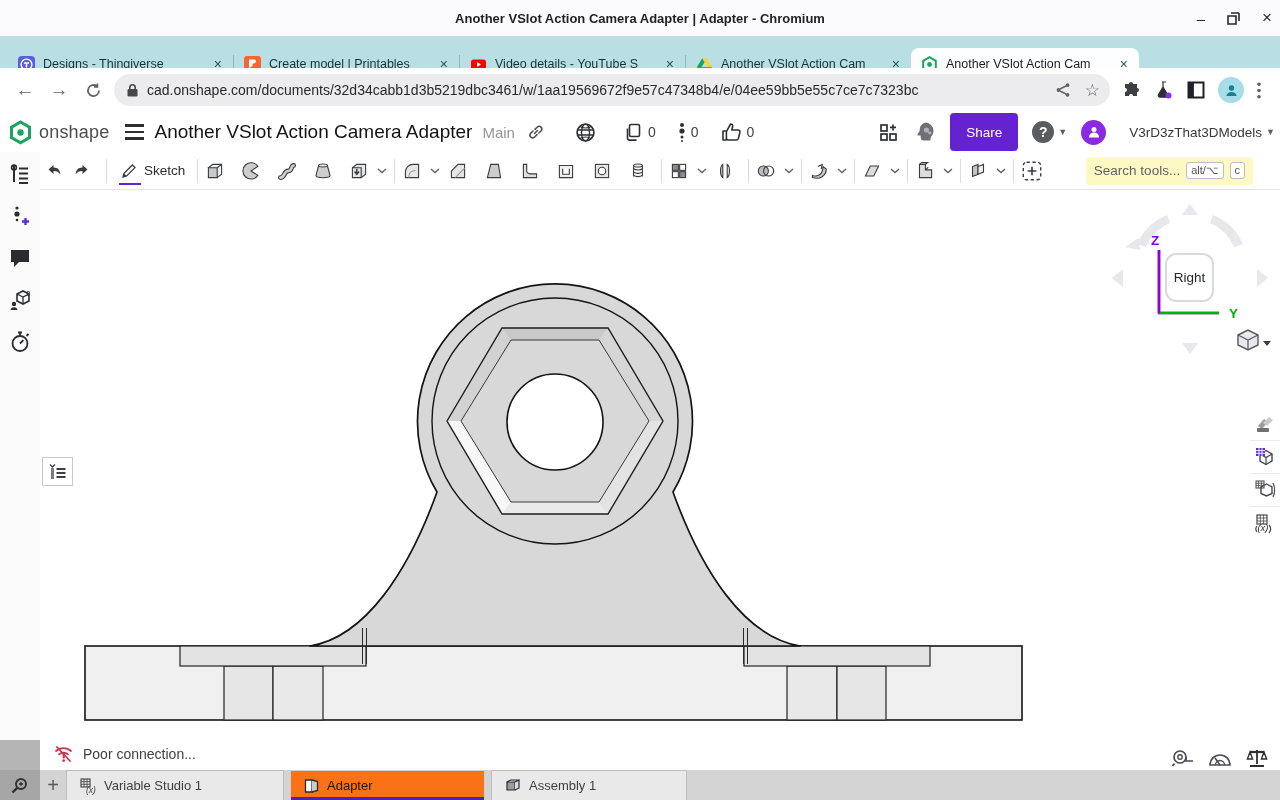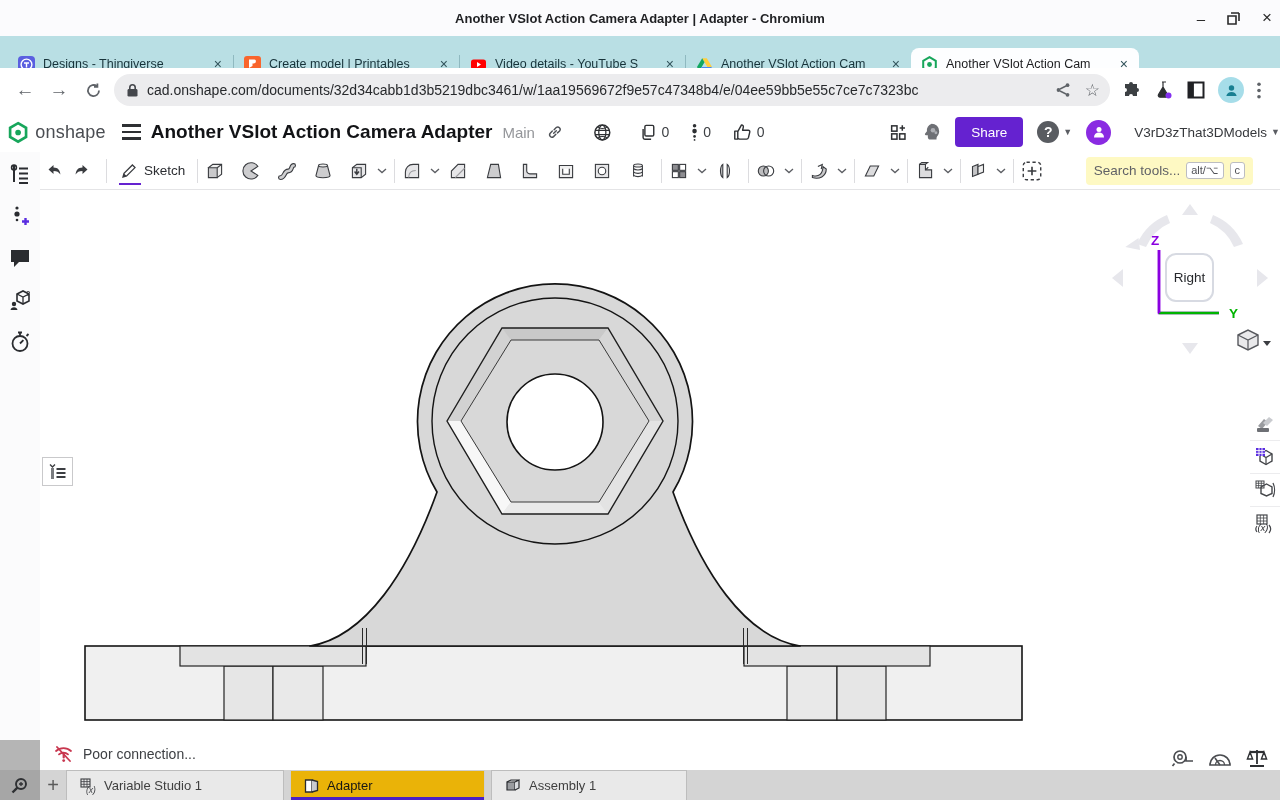--- a/index.html
+++ b/index.html
@@ -25,24 +25,24 @@
           display:flex;align-items:center}
   .navbtn{width:34px;height:34px;display:flex;align-items:center;justify-content:center;color:#5f6368;font-size:19px}
   .urlpill{height:32px;background:#ececee;border-radius:16px;display:flex;align-items:center;
            width:996px;margin-left:4px;padding:0 10px 0 12px;box-sizing:border-box}
   .urltext{font-size:14px;color:#27292c;white-space:nowrap;overflow:hidden;flex:1;margin-left:8px}
   .pillicons{display:flex;align-items:center;gap:14px;color:#5f6368}
   .extrow{display:flex;align-items:center;gap:13px;margin-left:12px}
   
   .osheader{position:absolute;left:0;top:112px;width:1280px;height:40px;background:#fff;display:flex;align-items:center}
   .brandtxt{font-size:18px;color:#4a4d52;letter-spacing:.2px;margin-left:6px}
-  .doctitle{font-size:19px;font-weight:bold;color:#121316;margin-left:10px;white-space:nowrap}
+  .doctitle{font-size:19px;font-weight:normal;color:#121316;margin-left:10px;white-space:nowrap}
   .wsname{font-size:15px;color:#94969a;margin-left:10px}
   .cnt{font-size:14px;color:#3c3f43;margin-left:5px}
-  .sharebtn{background:#6522d0;color:#fff;font-size:13.5px;border-radius:4px;height:30px;padding:0 16px;
+  .sharebtn{background:#6522d0;color:#fff;font-size:13.5px;border-radius:4px;height:38px;padding:0 16px;
             display:flex;align-items:center;margin-left:12px}
   .uname{font-size:13.5px;color:#36383c;margin-left:23px;white-space:nowrap}
   .chevtxt{font-size:9px;color:#5b5e63;margin-left:4px}
   
   .ostoolbar{position:absolute;left:40px;top:152px;width:1240px;height:38px;background:#fff;border-bottom:1px solid #e4e4e6;
              display:flex;align-items:center;box-sizing:border-box;padding-left:4px}
   .tb{height:30px;min-width:28px;display:flex;align-items:center;justify-content:flex-start;border-radius:3px;position:relative}
   .tbsep{width:1px;height:24px;background:#dcdcdf;margin:0 6px;flex:0 0 auto}
   .tbchev{width:12px;height:30px;display:flex;align-items:center;justify-content:center}
   .sketchlbl{font-size:13.5px;color:#2b2d31;margin-left:5px}
@@ -66,21 +66,21 @@
   .statusrow{position:absolute;left:54px;top:745px;display:flex;align-items:center;gap:10px}
   .statustxt{font-size:14px;color:#3e4044}
   .measure-icons{position:absolute;right:12px;top:748px;display:flex;align-items:center;gap:14px}
   
   .doctabs{position:absolute;left:0;top:770px;width:1280px;height:30px;background:#d4d4d4;display:flex;align-items:stretch}
   .corner{position:absolute;left:0;top:770px;width:40px;height:30px;background:#a6a6a6;display:flex;align-items:center;justify-content:center}
   .addtab{width:26px;height:30px;margin-left:40px;display:flex;align-items:center;justify-content:center;
           font-size:20px;color:#5a5a5a}
   .dtab{display:flex;align-items:center;gap:7px;padding:0 12px;font-size:13px;color:#3f3f3f;background:#e9e9e9;
         border:1px solid #bdbdbd;border-bottom:none;box-sizing:border-box;margin-right:6px;position:relative;min-width:195px}
-  .dtab.active{background:#eab308;color:#161616;border-color:#cfcfcf}
+  .dtab.active{background:#f97316;color:#161616;border-color:#cfcfcf}
   .dtab.active::after{content:"";position:absolute;left:0;right:0;bottom:0;height:3px;background:#4b22c4}
   
   .viewcube{position:absolute;left:1105px;top:198px;width:172px;height:165px}
 </style>
 </head>
 <body>
 
 <svg width="0" height="0" style="position:absolute" aria-hidden="true">
   <defs>
     <symbol id="ic-chev" viewBox="0 0 10 6">

